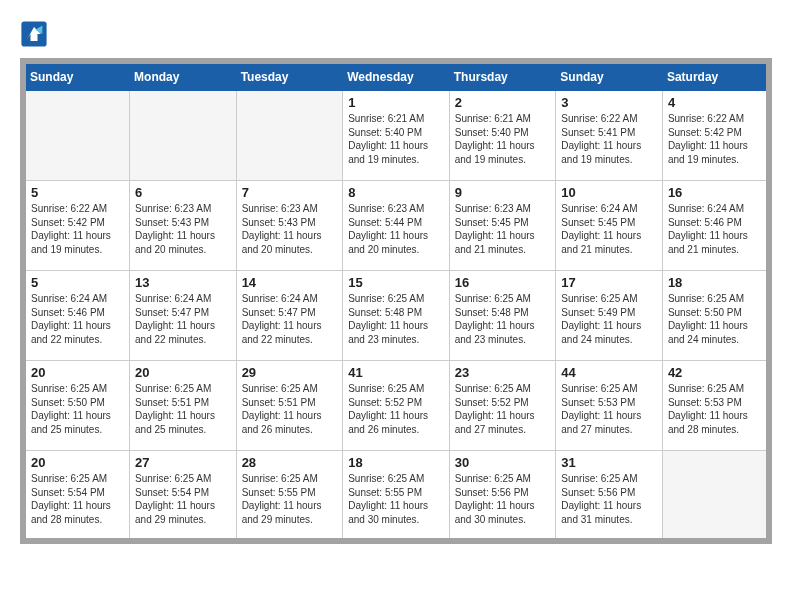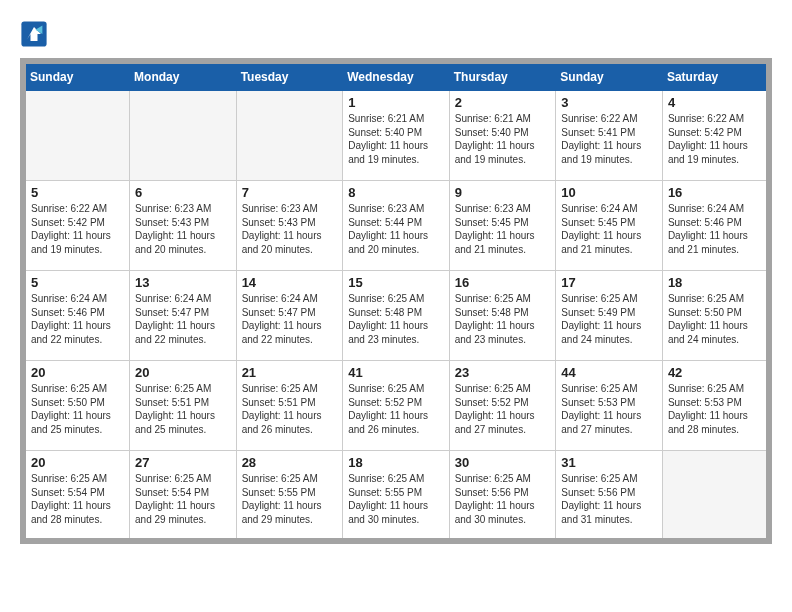--- a/index.html
+++ b/index.html
@@ -259,21 +259,21 @@
 and 25 minutes.</div>
         </td>
         <td>
           <span class="day-number">20</span>
           <div class="day-info" style="white-space: pre-line;">Sunrise: 6:25 AM
 Sunset: 5:51 PM
 Daylight: 11 hours
 and 25 minutes.</div>
         </td>
         <td>
-          <span class="day-number">21</span>
+          <span class="day-number">29</span>
           <div class="day-info" style="white-space: pre-line;">Sunrise: 6:25 AM
 Sunset: 5:51 PM
 Daylight: 11 hours
 and 26 minutes.</div>
         </td>
         <td>
           <span class="day-number">41</span>
           <div class="day-info" style="white-space: pre-line;">Sunrise: 6:25 AM
 Sunset: 5:52 PM
 Daylight: 11 hours

